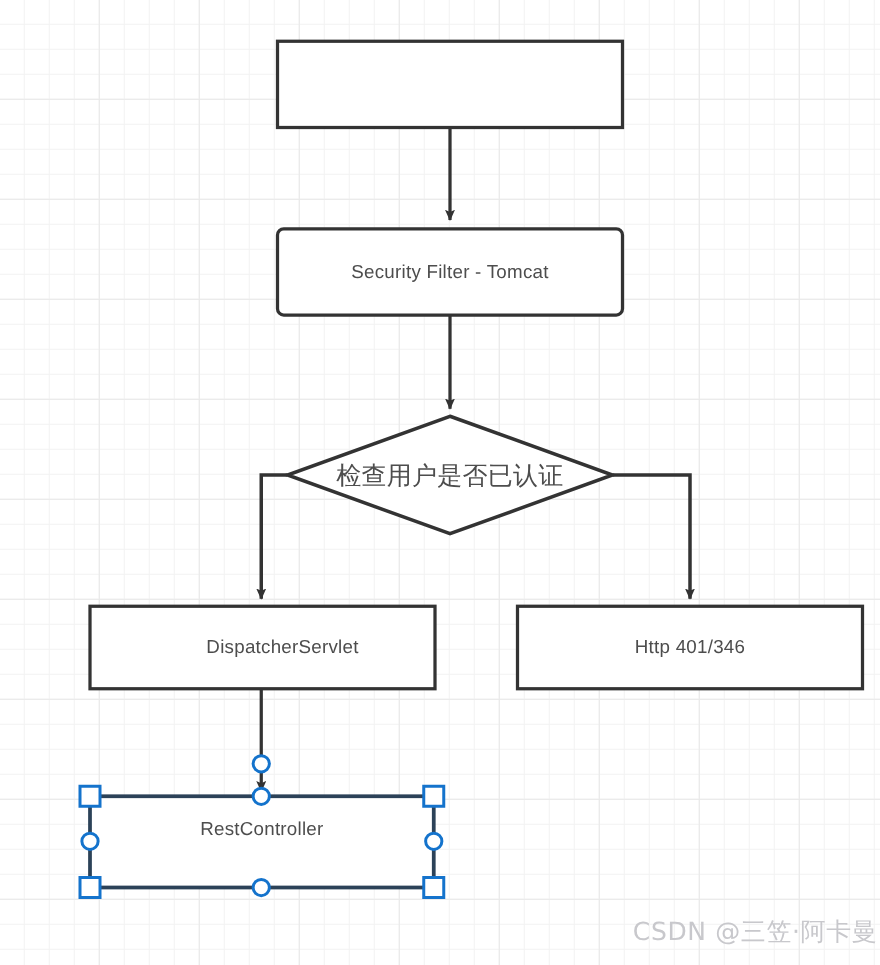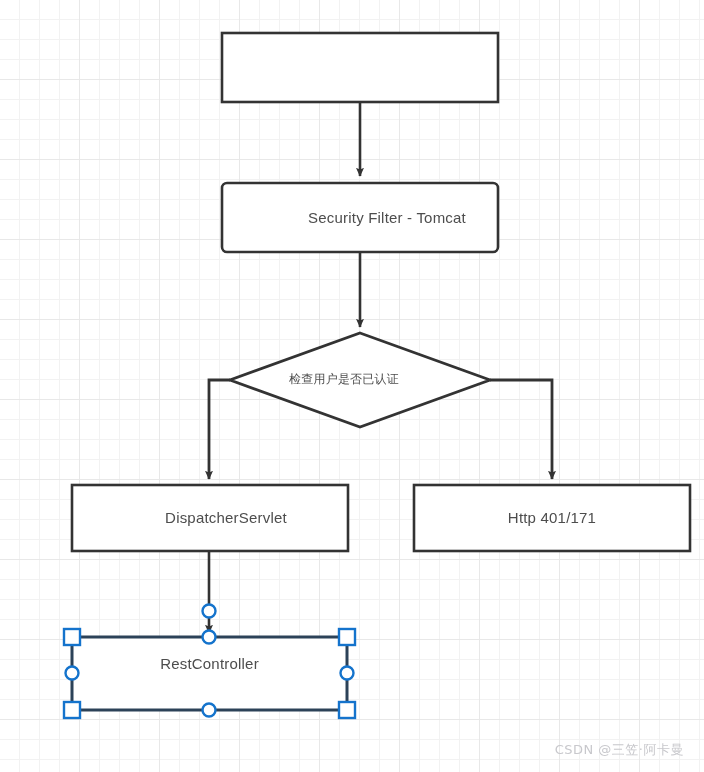--- a/index.html
+++ b/index.html
@@ -38,24 +38,24 @@
     color: #4d4d4d;
     font-size: 15px;
     line-height: 1.3;
     letter-spacing: 0.2px;
     pointer-events: none;
     white-space: nowrap;
   }
   .cjk { font-family: "DejaVu Sans", "Liberation Sans", sans-serif; }
   #watermark {
     position: absolute;
-    right: 20px;
+    right: 2px;
     bottom: 13px;
     color: #c8c8cc;
-    font-size: 13px;
+    font-size: 20px;
     letter-spacing: 0.5px;
     white-space: nowrap;
   }
 </style>
 </head>
 <body>
 
 <div id="canvas">
 
   <svg id="diagram-svg" viewBox="0 0 704 772" xmlns="http://www.w3.org/2000/svg">
@@ -106,25 +106,25 @@
       <rect x="339" y="702" width="16" height="16" fill="#ffffff" stroke="#1473cc" stroke-width="2.4"></rect>
 
       <circle cx="209" cy="637" r="6.5" fill="#ffffff" stroke="#1473cc" stroke-width="2.4"></circle>
       <circle cx="72" cy="673" r="6.5" fill="#ffffff" stroke="#1473cc" stroke-width="2.4"></circle>
       <circle cx="347" cy="673" r="6.5" fill="#ffffff" stroke="#1473cc" stroke-width="2.4"></circle>
       <circle cx="209" cy="710" r="6.5" fill="#ffffff" stroke="#1473cc" stroke-width="2.4"></circle>
     </g>
   </svg>
 
 
-  <div class="node-label" style="left:222px; top:183px; width:276px; height:69px;padding-left:27px;">Security Filter - Tomcat</div>
+  <div class="node-label" style="left:222px; top:183px; width:276px; height:69px;">Security Filter - Tomcat</div>
 
-  <div class="node-label cjk" style="left:214px; top:333px; width:260px; height:94px; font-size:12px;">检查用户是否已认证</div>
+  <div class="node-label cjk" style="left:230px; top:333px; width:260px; height:94px; font-size:20px;">检查用户是否已认证</div>
 
   <div class="node-label" style="left:72px; top:485px; width:276px; height:66px;margin-left:16px;">DispatcherServlet</div>
 
-  <div class="node-label" style="left:414px; top:485px; width:276px; height:66px;">Http 401/171</div>
+  <div class="node-label" style="left:414px; top:485px; width:276px; height:66px;">Http 401/346</div>
 
   <div class="node-label" style="left:72px; top:637px; width:275px; height:53px;">RestController</div>
 
   <div id="watermark" class="cjk">CSDN @三笠·阿卡曼</div>
 
 </div>
 
 </body></html>

